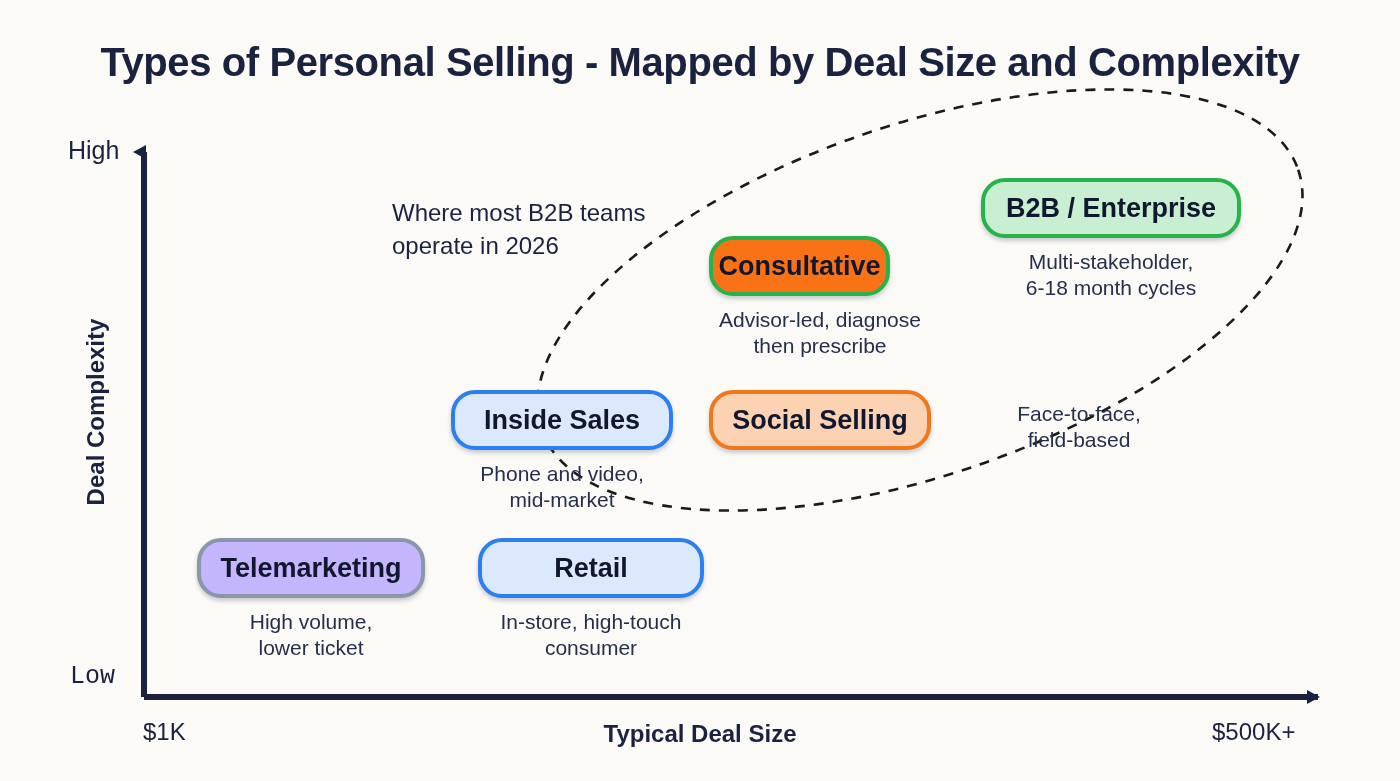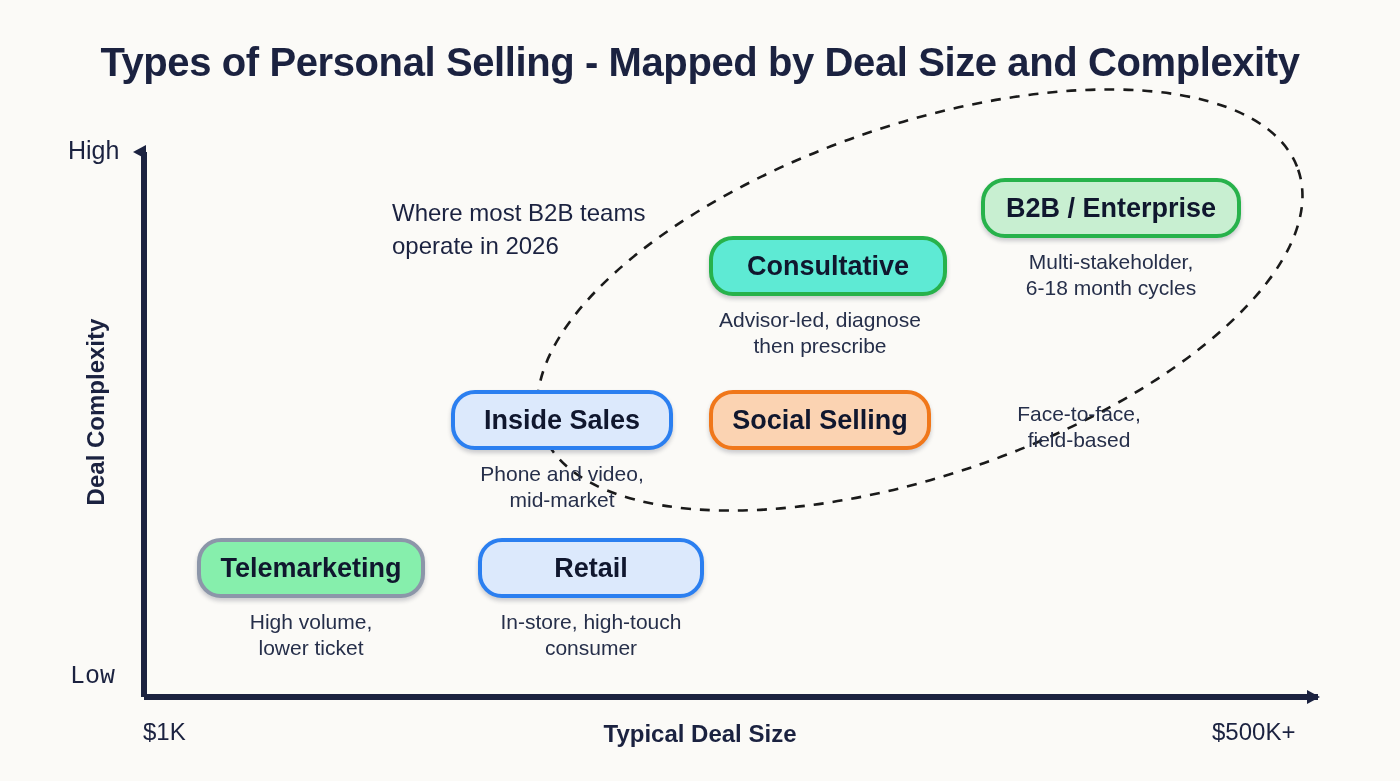--- a/index.html
+++ b/index.html
@@ -148,21 +148,21 @@
   <div class="axis-text axis-tick-min">$1K</div>
   <div class="axis-text axis-tick-max">$500K+</div>
   <div class="axis-y-label">Deal Complexity</div>
   <div class="axis-x-label">Typical Deal Size</div>
 
   <div class="annotation">Where most B2B teams
 operate in 2026</div>
 
   <div id="nodes-layer">
       <div class="node" style="left: 197px; top: 538px; width: 228px;">
-        <div class="node-box" style="width: 228px; height: 60px; background: #86efac; border-color: rgb(140, 150, 169);">Telemarketing</div>
+        <div class="node-box" style="width: 228px; height: 60px; background: #c4b5fd; border-color: rgb(140, 150, 169);">Telemarketing</div>
         <div class="node-caption">High volume,
 lower ticket</div>
       </div>
       <div class="node" style="left: 478px; top: 538px; width: 226px;">
         <div class="node-box" style="width: 226px; height: 60px; background: rgb(220, 233, 252); border-color: rgb(43, 127, 240);">Retail</div>
         <div class="node-caption">In-store, high-touch
 consumer</div>
       </div>
       <div class="node" style="left: 451px; top: 390px; width: 222px;">
         <div class="node-box" style="width: 222px; height: 60px; background: rgb(220, 233, 252); border-color: rgb(43, 127, 240);">Inside Sales</div>
@@ -170,21 +170,21 @@
 mid-market</div>
       </div>
       <div class="node" style="left: 709px; top: 390px; width: 222px;">
         <div class="node-box" style="width: 222px; height: 60px; background: rgb(251, 211, 178); border-color: rgb(240, 119, 26);">Social Selling</div>
       </div>
       <div class="node" style="left: 968px; top: 390px; width: 222px;">
         <div class="node-caption">Face-to-face,
 field-based</div>
       </div>
       <div class="node" style="left: 709px; top: 236px; width: 222px;">
-        <div class="node-box" style="width: 238px; height: 60px; background: #5eead4; border-color: rgb(39, 178, 75);">Consultative</div>
+        <div class="node-box" style="width: 181px; height: 60px; background: #f97316; border-color: rgb(39, 178, 75);">Consultative</div>
         <div class="node-caption">Advisor-led, diagnose
 then prescribe</div>
       </div>
       <div class="node" style="left: 981px; top: 178px; width: 260px;">
         <div class="node-box" style="width: 260px; height: 60px; background: rgb(200, 239, 209); border-color: rgb(39, 178, 75);">B2B / Enterprise</div>
         <div class="node-caption">Multi-stakeholder,
 6-18 month cycles</div>
       </div>
     </div>
 

